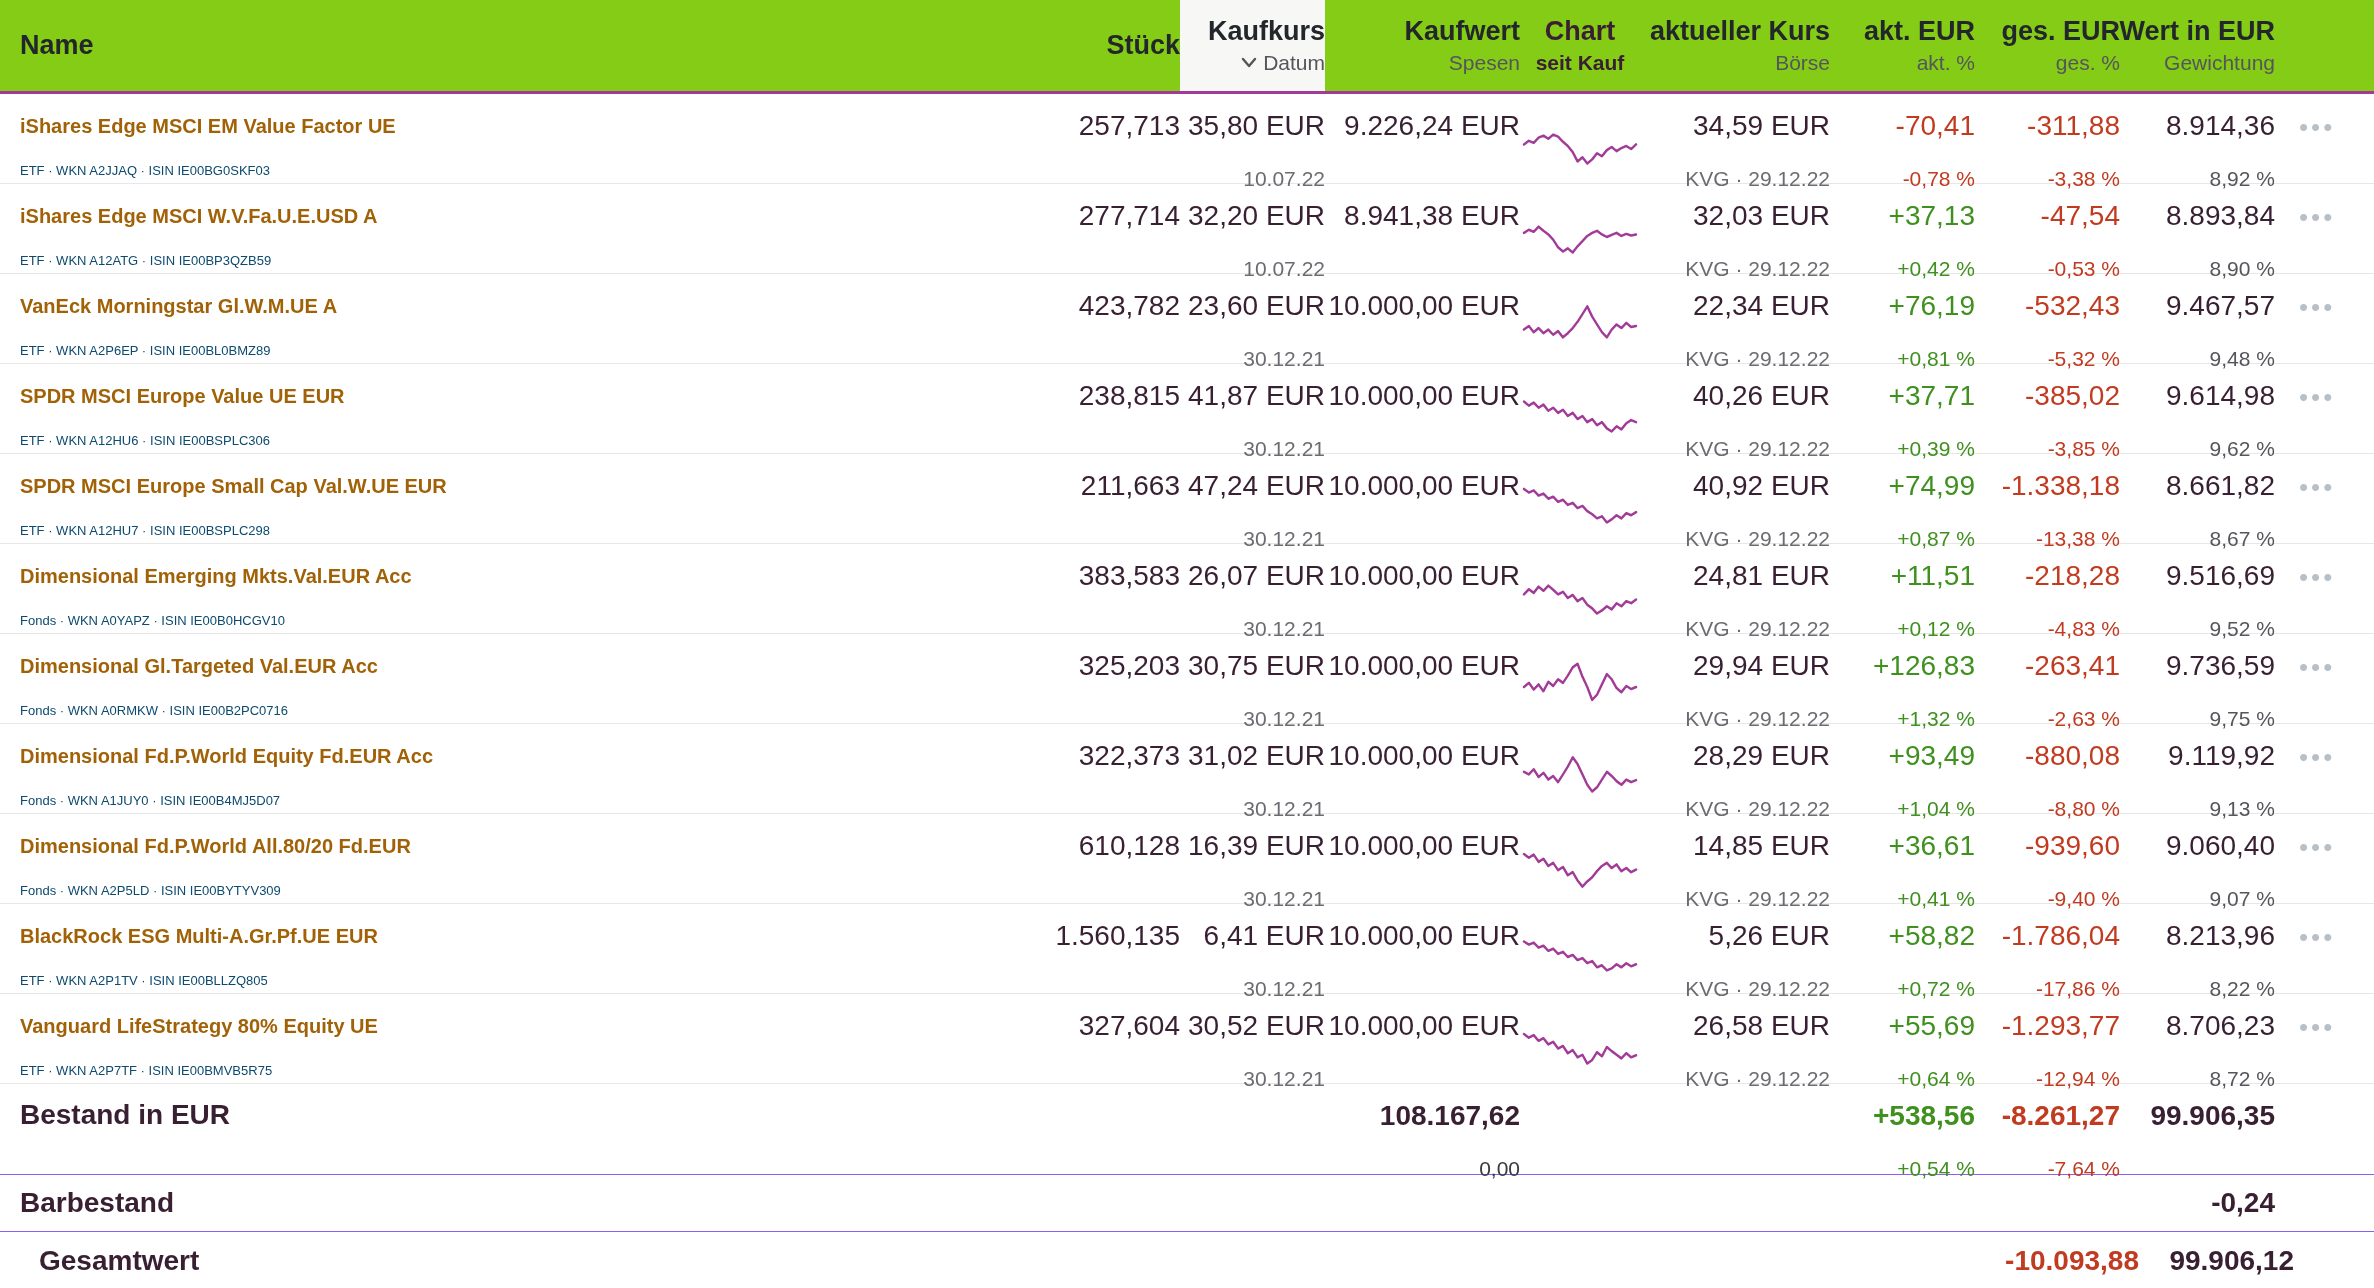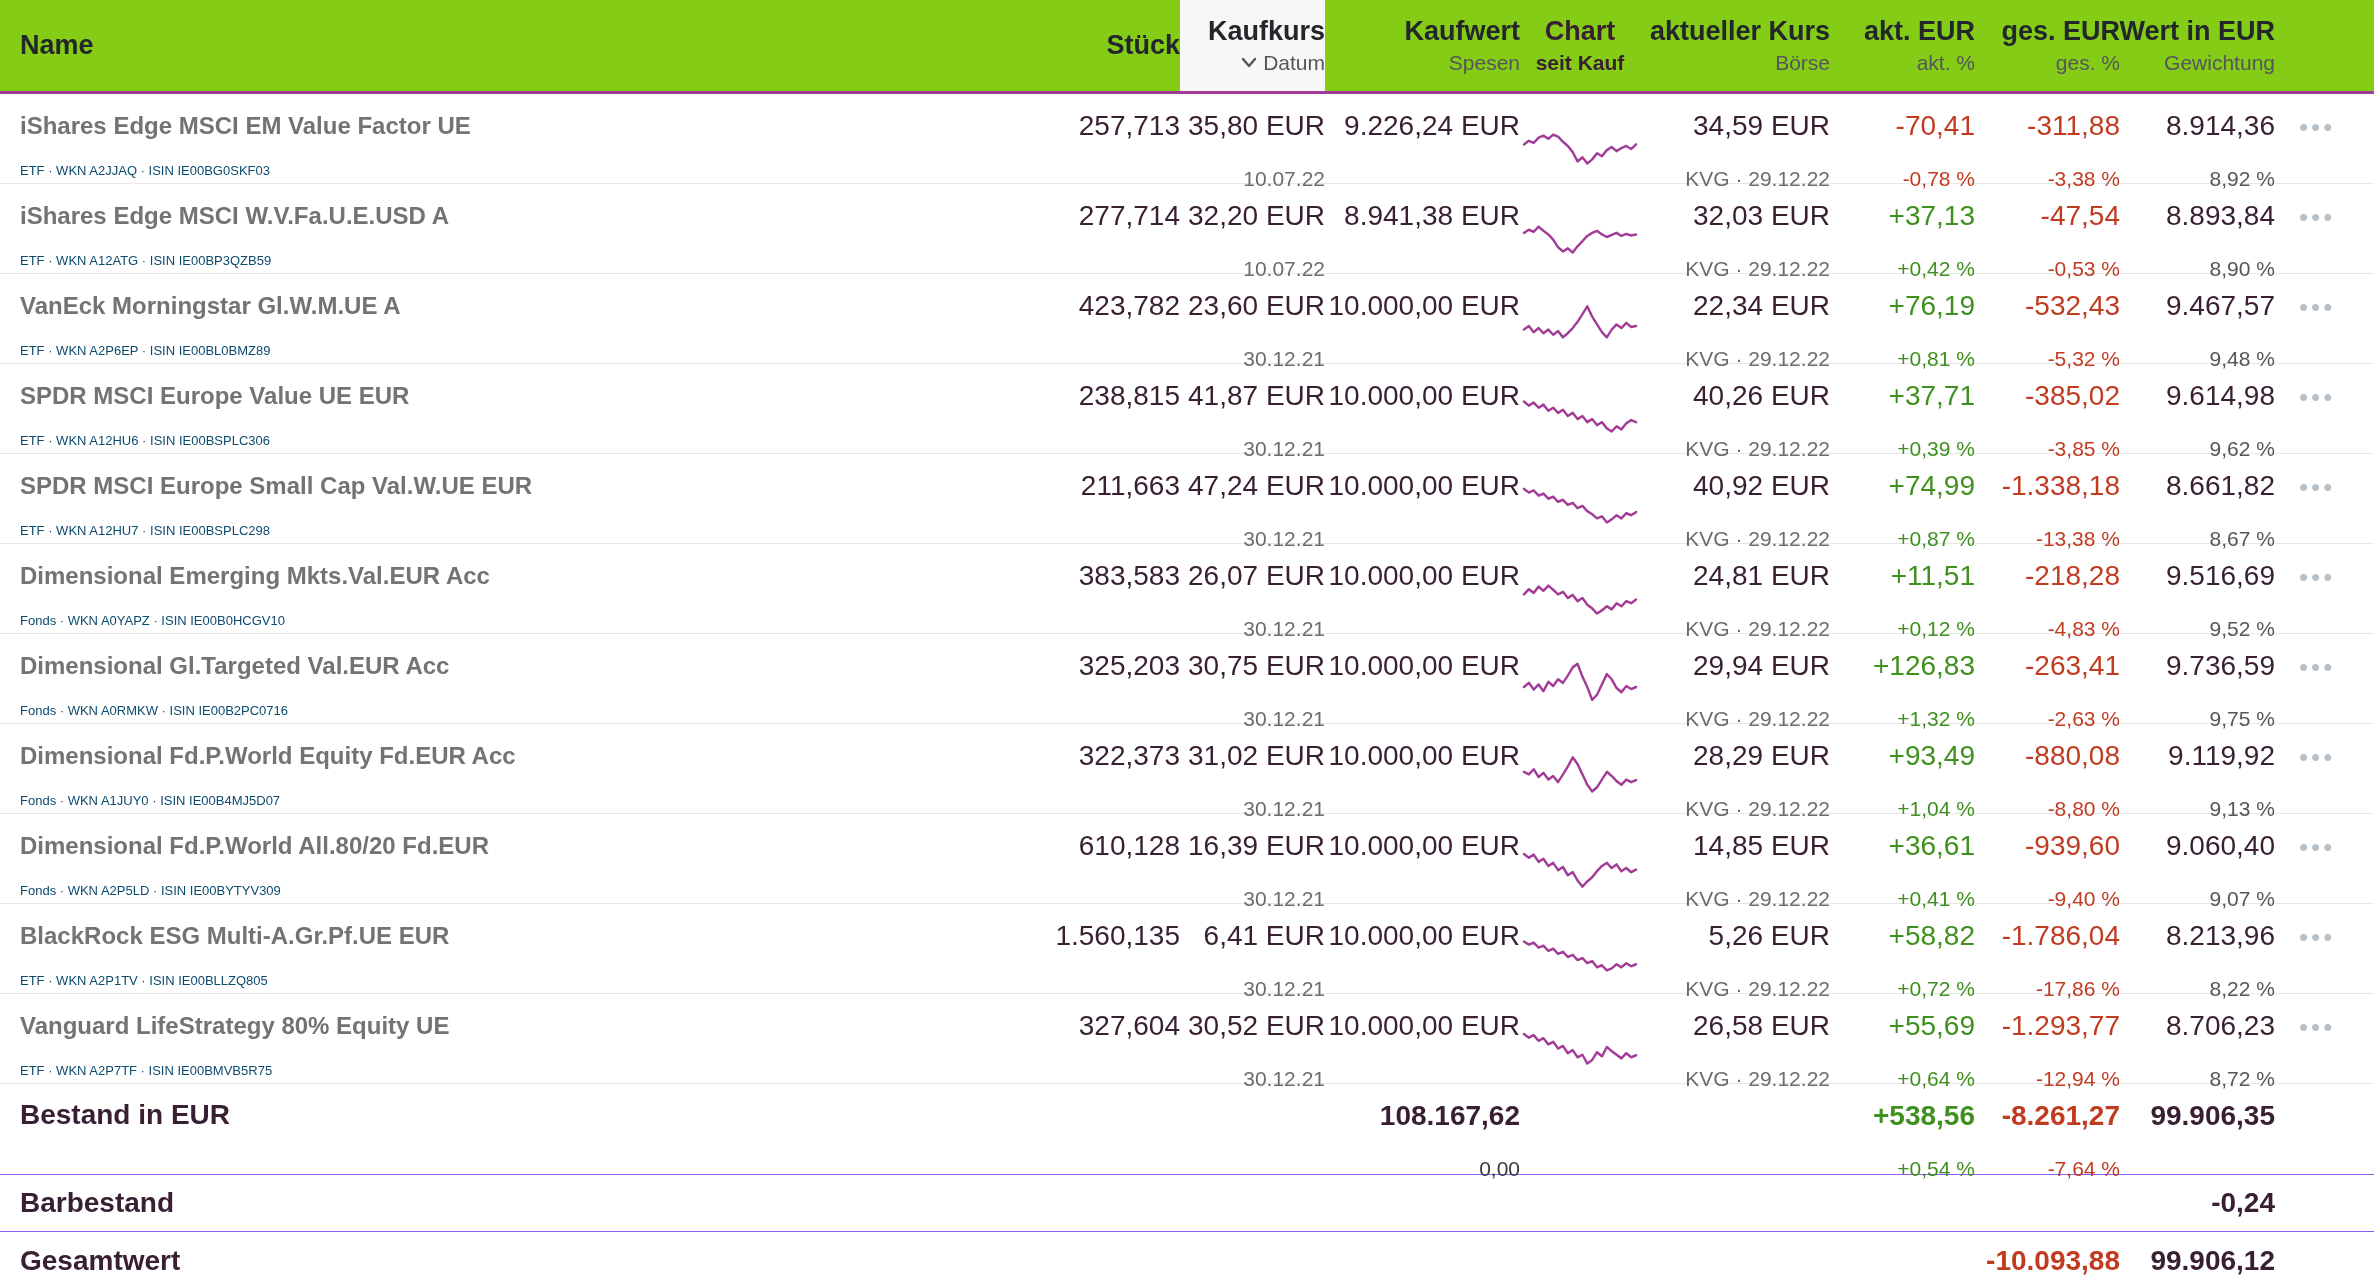--- a/index.html
+++ b/index.html
@@ -14,21 +14,21 @@
   .hcell.center{align-items:center;}
   .hcell.sorted{background:#F7F7F5;}
   .hlabel{font-size:27px;font-weight:700;color:#23262B;line-height:1;white-space:nowrap;}
   .hsub{font-size:21px;color:#55565C;line-height:1;white-space:nowrap;display:flex;align-items:center;gap:6px;}
   .hcell.accent .hlabel,.hcell.accent .hsub{color:#3A1F33;font-weight:700;}
   .chev{width:16px;height:11px;display:inline-block;}
   
   .row{height:90px;border-bottom:1px solid #E7E7E7;box-sizing:border-box;background:#fff;}
   .cell{display:flex;flex-direction:column;align-items:flex-end;padding-top:15px;box-sizing:border-box;}
   .cell.name-col{align-items:flex-start;padding-left:20px;}
-  .fund-name{font-size:24px;font-weight:700;color:#737373;line-height:34px;white-space:nowrap;}
+  .fund-name{font-size:20px;font-weight:700;color:#a16207;line-height:34px;white-space:nowrap;}
   .fund-info{font-size:13px;color:#0c4a6e;line-height:26px;margin-top:15px;white-space:nowrap;}
   .v1{font-size:28px;color:#381F32;line-height:34px;white-space:nowrap;}
   .v2{font-size:21px;color:#6B6C72;line-height:26px;margin-top:23px;white-space:nowrap;}
   .v2.gray{color:#55565C;}
   .v2.dark{color:#3A3B40;}
   .pos{color:#3F901F !important;}
   .neg{color:#C13B21 !important;}
   .bold{font-weight:700;}
   .plum{color:#381F32;}
   .cell.chart-col{align-items:center;justify-content:center;padding-top:8px;}
@@ -37,21 +37,21 @@
   .cell.menu-col{align-items:flex-start;padding-left:24px;padding-top:20px;}
   .dots{border:none;background:none;padding:0;margin:0;cursor:pointer;
         color:#B7BFC7;font-size:26px;letter-spacing:3px;line-height:26px;font-family:inherit;}
   
   .srow{box-sizing:border-box;background:#fff;border-bottom:1px solid #8b5cf6;}
   .srow .slabel{font-size:28px;font-weight:700;color:#381F32;white-space:nowrap;}
   .srow.two-line{height:91px;}
   .srow.one-line{height:57px;}
   .srow.one-line .cell{justify-content:center;padding-top:0;}
   .srow.one-line .cell.name-col{justify-content:center;}
-  .srow:last-child{border-bottom:none;}
+  .srow:last-child{border-bottom:none;margin-left:19px;}
 </style>
 </head>
 <body>
 
 <div>
 
   <div class="grid header-row">
     <div class="hcell left">
       <span class="hlabel">Name</span>
     </div>

